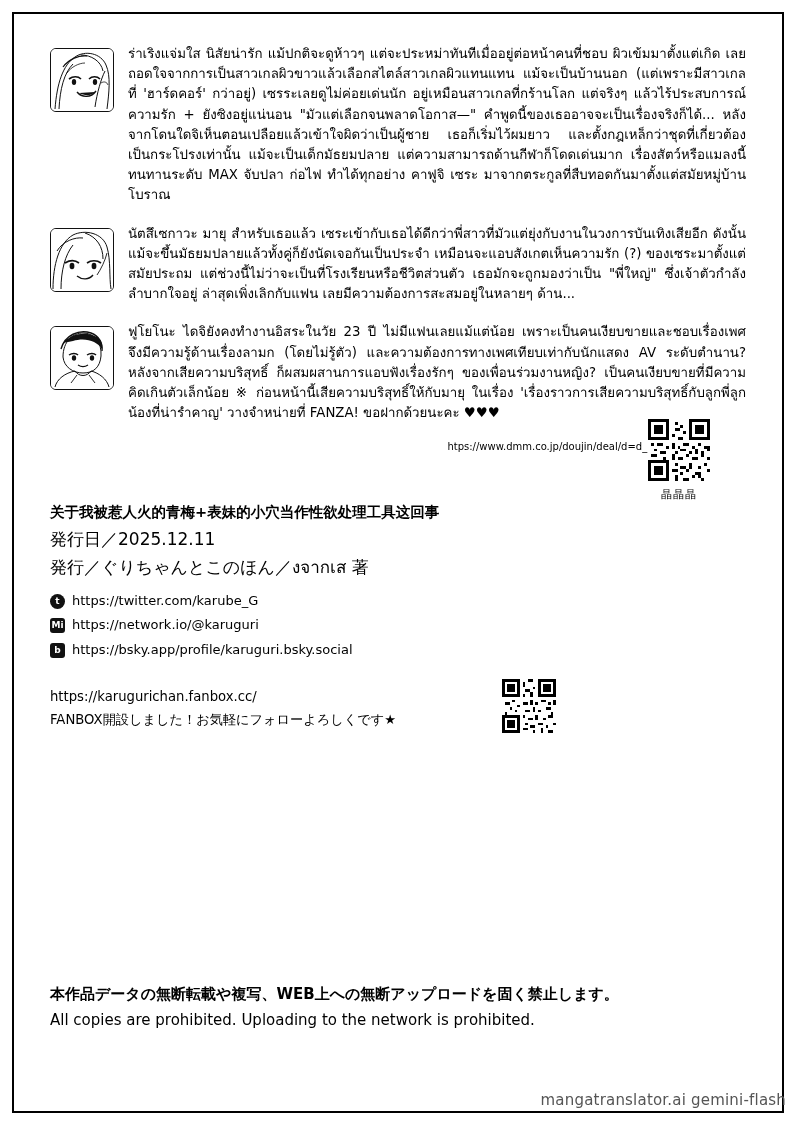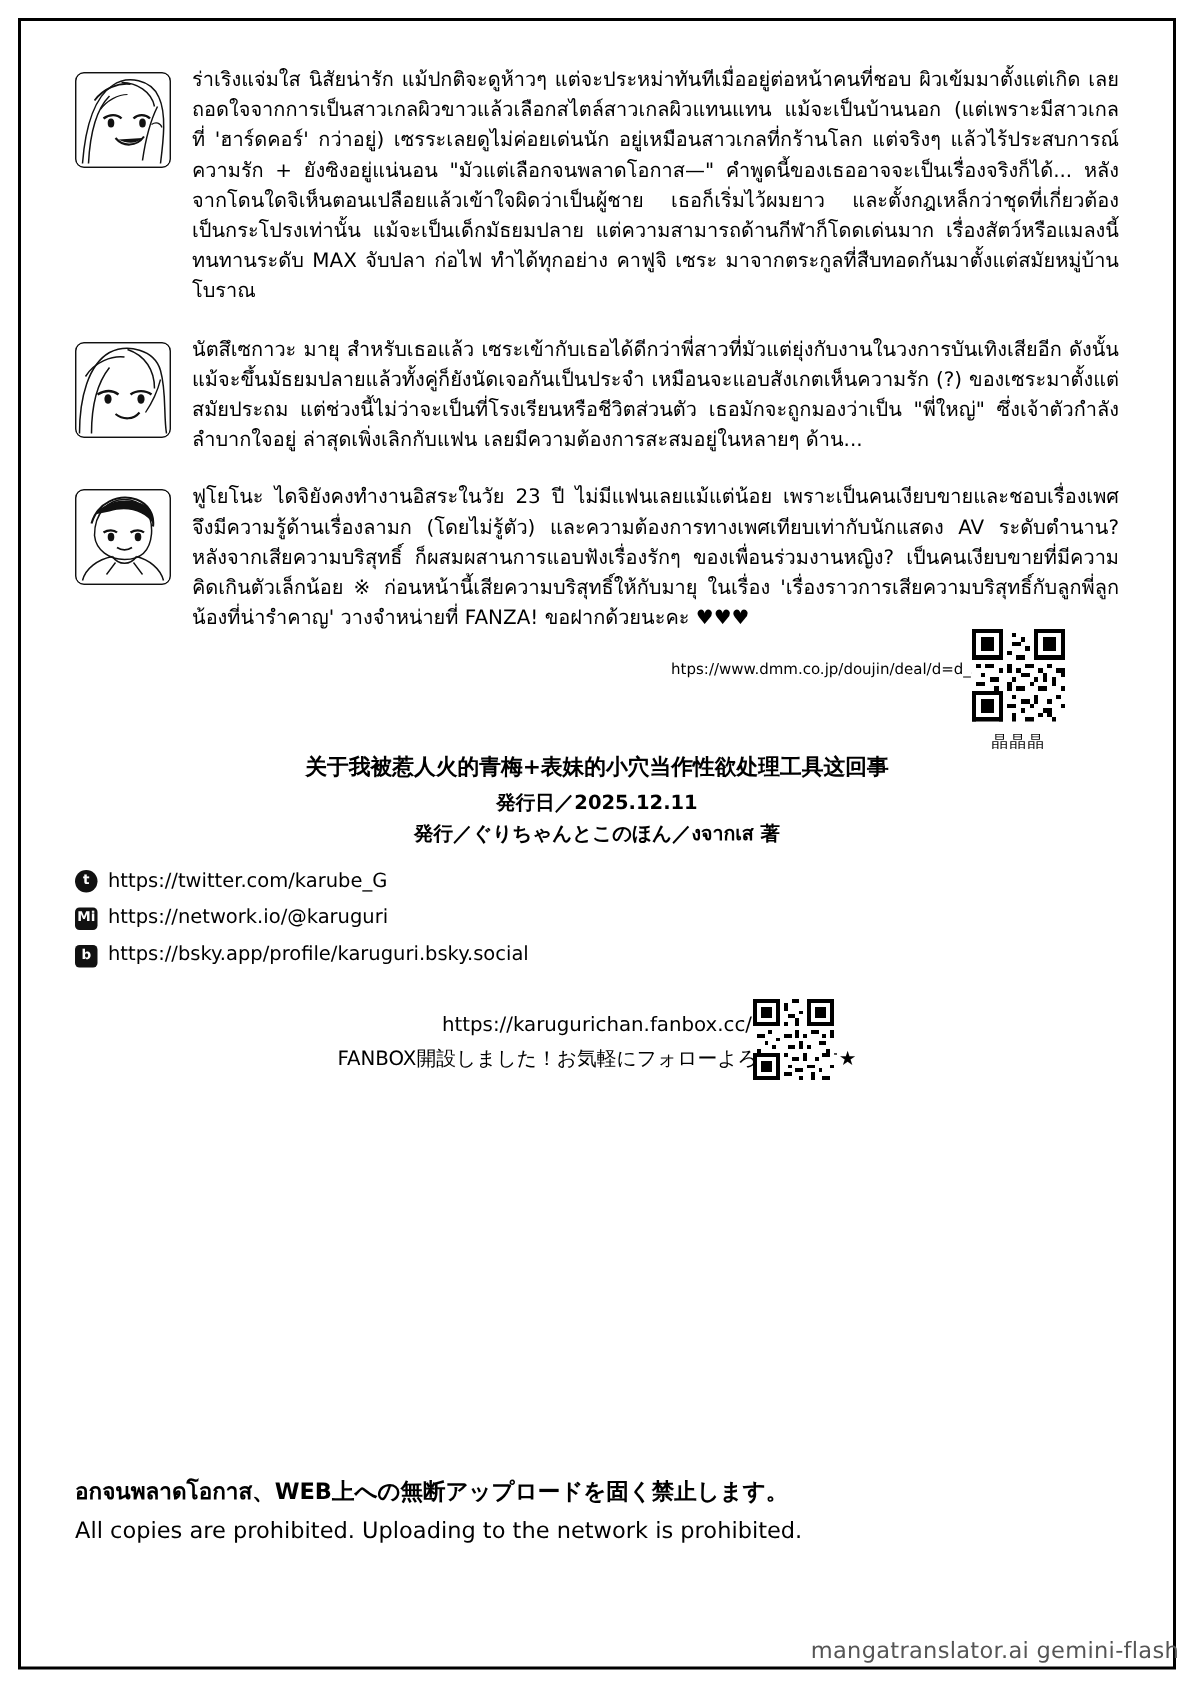--- a/index.html
+++ b/index.html
@@ -46,31 +46,29 @@
   .ptext{
     flex:1 1 auto;
     font-size:13.3px;
     line-height:1.52;
     text-align:justify;
     word-break:break-word;
   }
   .colo{
     margin-top:4px;
     font-family:"DejaVu Sans", sans-serif;
-    text-align:center;
   }
   .colo .title{
     font-size:14.5px;
     font-weight:bold;
     line-height:1.6;
   }
   .colo .line{
-    font-size:13px;
+    font-size:17px;
     line-height:1.65;
-    font-weight:bold;
   }
   .links{margin-top:8px;}
   .linkrow{
     display:flex;align-items:center;
     font-size:13px;
     line-height:1.9;
   }
   .sicon{
     width:15px;height:15px;
     border-radius:50%;
@@ -345,20 +343,20 @@
                 <rect x="12" y="20" width="1" height="1"></rect>
               <rect x="15" y="19" width="1" height="2"></rect>
                 <rect x="18" y="20" width="2" height="1"></rect>
             </g>
           </svg>
         </div>
       </div>
     </div>
 
     <div class="notice">
-      <div>อกจนพลาดโอกาส、WEB上への無断アップロードを固く禁止します。</div>
+      <div>本作品データの無断転載や複写、WEB上への無断アップロードを固く禁止します。</div>
       <div class="l2">All copies are prohibited. Uploading to the network is prohibited.</div>
     </div>
 
   </div>
 </div>
 
 <div class="wm">mangatranslator.ai   gemini-flash</div>
 
 </body></html>

